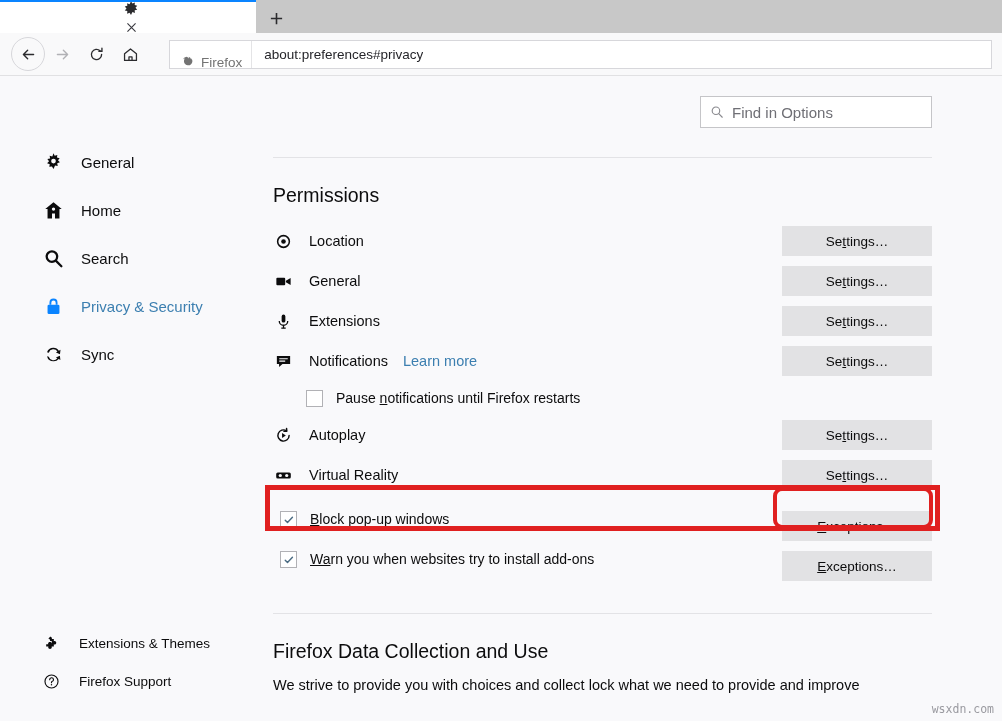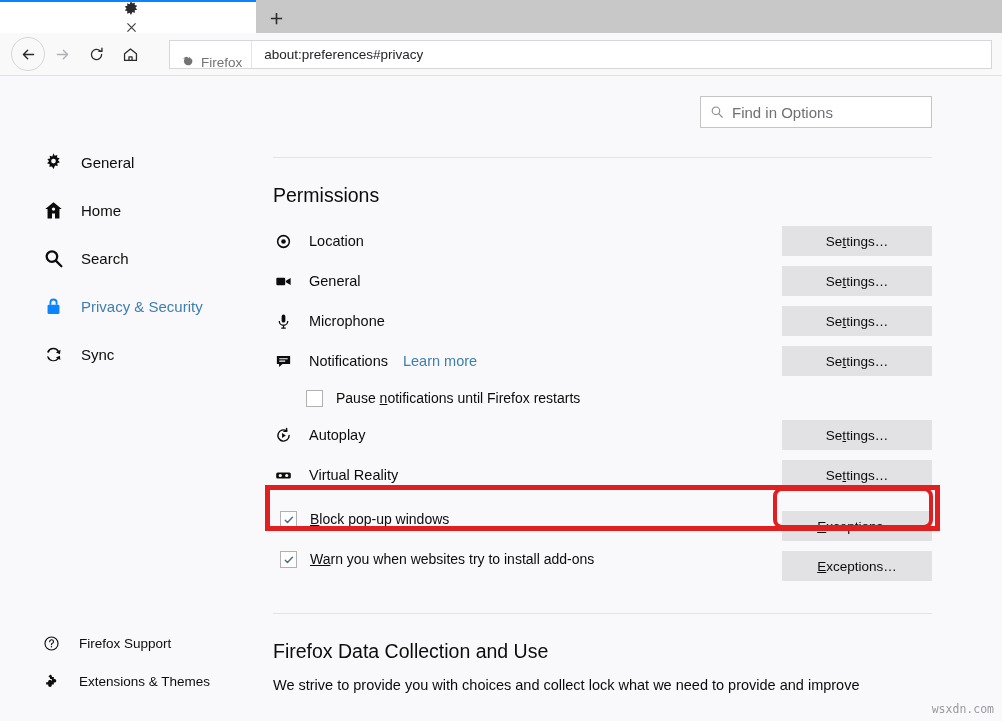--- a/index.html
+++ b/index.html
@@ -336,35 +336,35 @@
           <path d="M12 4.2c2.6 0 4.9 1.4 6.1 3.5l1.9-1.1-.6 5-4.6-2 1.7-1a5.5 5.5 0 0 0-9.9 1.4l-2-.6A7.6 7.6 0 0 1 12 4.2z"></path>
           <path d="M12 19.8a7.6 7.6 0 0 1-7.4-5.9l2 .6a5.5 5.5 0 0 0 9.8 1.8l-1.7-1 4.6-2 .6 5-1.9-1.1a7.6 7.6 0 0 1-6 2.6z"></path>
         </svg>
       </span>
       <span class="lbl">Sync</span>
     </div>
 
     <div class="sidebar-footer">
       <div class="foot-item">
         <span class="ico">
+          <svg viewBox="0 0 24 24" width="17" height="17" fill="currentColor">
+            <path d="M10 2.4c1.5 0 2.6 1 2.6 2.2 0 .4-.1.7-.3 1h3v3.1c.3-.2.7-.3 1.1-.3 1.3 0 2.3 1.1 2.3 2.5s-1 2.5-2.3 2.5c-.4 0-.8-.1-1.1-.3v3.2h-3.2c.2.3.3.7.3 1.1 0 1.3-1.1 2.3-2.5 2.3s-2.5-1-2.5-2.3c0-.4.1-.8.3-1.1H4.5v-3.2h3c-.2-.3-.3-.6-.3-1 0-1.2 1.1-2.2 2.6-2.2s2.6 1 2.6 2.2c0 .4-.1.7-.3 1h.3V8.5H9.7c.2-.3.3-.6.3-1 0-1.2-1.1-2.2-2.6-2.2"></path>
+          </svg>
+        </span>
+        <span class="lbl">Extensions &amp; Themes</span>
+      </div>
+      <div class="foot-item">
+        <span class="ico">
           <svg viewBox="0 0 24 24" width="17" height="17" stroke="currentColor" stroke-width="1.6" fill="none">
             <circle cx="12" cy="12" r="9.2"></circle>
             <path d="M9.4 9.4a2.7 2.7 0 1 1 3.3 2.6c-.5.2-.7.6-.7 1.1v.6" stroke-linecap="round"></path>
             <circle cx="12" cy="16.6" r="1" fill="currentColor" stroke="none"></circle>
           </svg>
         </span>
         <span class="lbl">Firefox Support</span>
-      </div>
-      <div class="foot-item">
-        <span class="ico">
-          <svg viewBox="0 0 24 24" width="17" height="17" fill="currentColor">
-            <path d="M10 2.4c1.5 0 2.6 1 2.6 2.2 0 .4-.1.7-.3 1h3v3.1c.3-.2.7-.3 1.1-.3 1.3 0 2.3 1.1 2.3 2.5s-1 2.5-2.3 2.5c-.4 0-.8-.1-1.1-.3v3.2h-3.2c.2.3.3.7.3 1.1 0 1.3-1.1 2.3-2.5 2.3s-2.5-1-2.5-2.3c0-.4.1-.8.3-1.1H4.5v-3.2h3c-.2-.3-.3-.6-.3-1 0-1.2 1.1-2.2 2.6-2.2s2.6 1 2.6 2.2c0 .4-.1.7-.3 1h.3V8.5H9.7c.2-.3.3-.6.3-1 0-1.2-1.1-2.2-2.6-2.2"></path>
-          </svg>
-        </span>
-        <span class="lbl">Extensions &amp; Themes</span>
       </div>
     </div>
   </div>
 
   <div class="content">
 
     <div class="searchwrap">
       <div class="searchbox">
         <span class="mag">
           <svg viewBox="0 0 16 16" width="14" height="14" stroke="#8a8a8f" stroke-width="1.3" fill="none" stroke-linecap="round">
@@ -410,21 +410,21 @@
       <div class="perm-row">
         <div class="perm-left">
           <span class="perm-ico">
             <svg viewBox="0 0 20 20" width="17" height="17" fill="currentColor">
               <rect x="7.8" y="1.8" width="4.4" height="9.4" rx="2.2"></rect>
               <path d="M5 9.4a5 5 0 0 0 10 0" stroke="currentColor" stroke-width="1.5" fill="none"></path>
               <path d="M10 14.4v3.4" stroke="currentColor" stroke-width="1.5"></path>
               <path d="M7.4 17.8h5.2" stroke="currentColor" stroke-width="1.5"></path>
             </svg>
           </span>
-          <span class="perm-label">Microphone</span>
+          <span class="perm-label">Extensions</span>
         </div>
         <button class="btn">Se<span class="u">t</span>tings…</button>
       </div>
 
       <div class="perm-row">
         <div class="perm-left">
           <span class="perm-ico">
             <svg viewBox="0 0 20 20" width="17" height="17" fill="currentColor">
               <path d="M2.2 3.4h15.6v9.4h-9l-4 3.8v-3.8h-2.6z"></path>
               <path d="M5 6.8h10M5 9.6h7" stroke="#f9f9fb" stroke-width="1.3"></path>

